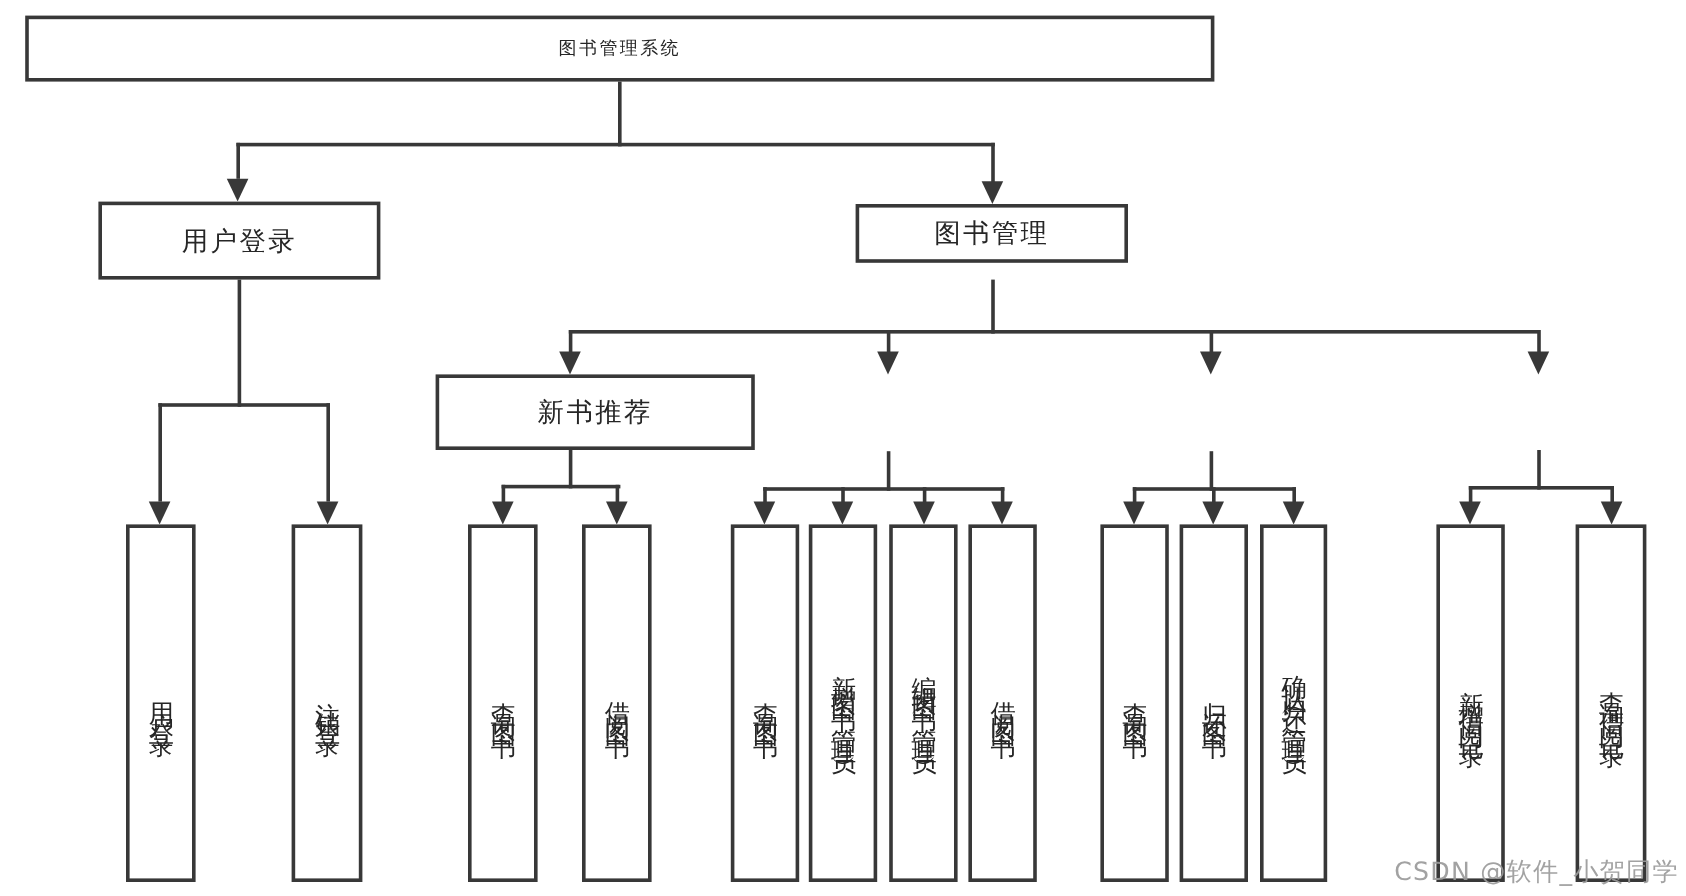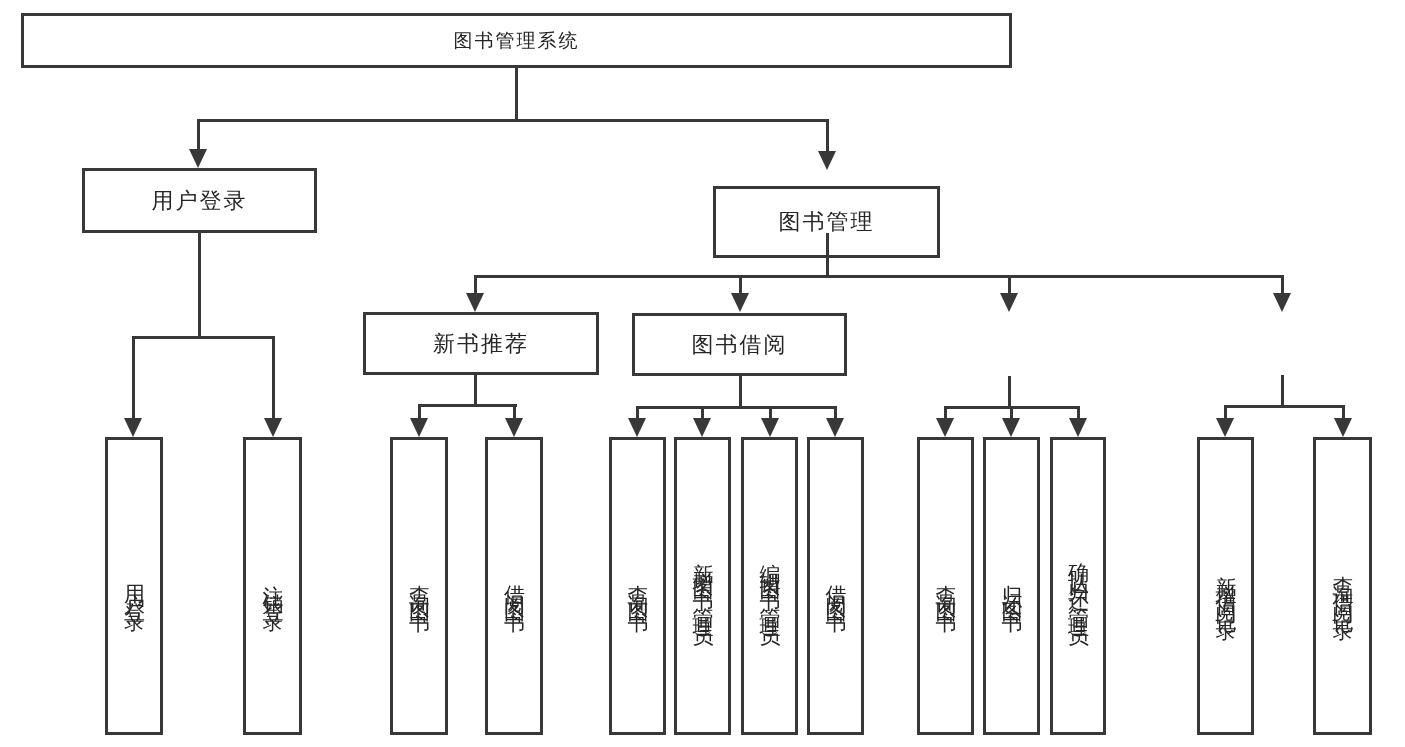--- a/index.html
+++ b/index.html
@@ -5,21 +5,21 @@
   html,body{margin:0;padding:0;background:#fff;}
   .canvas{
     position:relative;width:1405px;height:747px;background:#fff;
     font-family:"DejaVu Sans","Liberation Sans",sans-serif;overflow:hidden;
   }
   .box{
     position:absolute;box-sizing:border-box;background:#fff;
     border:3px solid #383838;display:flex;align-items:center;justify-content:center;
     color:#262626;font-size:22px;letter-spacing:2px;white-space:nowrap;
   }
-  .box.root{font-size:19px;justify-content:center;}
+  .box.root{font-size:15px;justify-content:center;}
   .vbox{
     position:absolute;box-sizing:border-box;background:#fff;
     border:3px solid #383838;display:flex;align-items:center;justify-content:center;
     color:#262626;font-size:21px;
   }
   .vbox span{
     writing-mode:vertical-rl;text-orientation:mixed;letter-spacing:9px;line-height:1;
   }
   .h,.v{position:absolute;background:#383838;}
   .h{height:3px;}
@@ -46,21 +46,21 @@
   <div class="v" style="left:515px;top:68px;height:54px"></div>
   <div class="h" style="left:197px;top:119px;width:632px"></div>
   <div class="v" style="left:197px;top:119px;height:30px"></div>
   <div class="a" style="left:189px;top:149px"></div>
   <div class="v" style="left:826px;top:119px;height:33px"></div>
   <div class="a" style="left:818px;top:151px"></div>
 
   <div class="box" style="left:82px;top:168px;width:235px;height:65px">
     <span>用户登录</span>
   </div>
-  <div class="box" style="left:713px;top:186px;width:227px;height:72px">
+  <div class="box" style="left:713px;top:170px;width:227px;height:49px">
     <span>图书管理</span>
   </div>
 
   <div class="v" style="left:198px;top:233px;height:106px"></div>
   <div class="h" style="left:132px;top:336px;width:143px"></div>
   <div class="v" style="left:132px;top:336px;height:82px"></div>
   <div class="a" style="left:124px;top:418px"></div>
   <div class="v" style="left:272px;top:336px;height:82px"></div>
   <div class="a" style="left:264px;top:418px"></div>
 
@@ -68,25 +68,22 @@
   <div class="h" style="left:474px;top:275px;width:809px"></div>
   <div class="v" style="left:474px;top:275px;height:19px"></div>
   <div class="a" style="left:466px;top:293px"></div>
   <div class="v" style="left:739px;top:275px;height:19px"></div>
   <div class="a" style="left:731px;top:293px"></div>
   <div class="v" style="left:1008px;top:275px;height:19px"></div>
   <div class="a" style="left:1000px;top:293px"></div>
   <div class="v" style="left:1281px;top:275px;height:19px"></div>
   <div class="a" style="left:1273px;top:293px"></div>
 
-  <div class="box" style="left:363px;top:312px;width:236px;height:63px">
+  <div class="box" style="left:363px;top:312px;width:266px;height:63px">
     <span>新书推荐</span>
-  </div>
-  <div class="box" style="left:632px;top:313px;width:215px;height:63px">
-    <span>图书借阅</span>
   </div>
 
   <div class="v" style="left:474px;top:375px;height:32px"></div>
   <div class="h" style="left:418px;top:404px;width:99px"></div>
   <div class="v" style="left:418px;top:404px;height:15px"></div>
   <div class="a" style="left:410px;top:418px"></div>
   <div class="v" style="left:513px;top:404px;height:15px"></div>
   <div class="a" style="left:505px;top:418px"></div>
 
   <div class="v" style="left:739px;top:376px;height:33px"></div>
@@ -153,14 +150,15 @@
     <span>确认归还（管理员）</span>
   </div>
 
   <div class="vbox" style="left:1197px;top:437px;width:57px;height:298px">
     <span>新增借阅记录</span>
   </div>
   <div class="vbox" style="left:1313px;top:437px;width:59px;height:298px">
     <span>查询借阅记录</span>
   </div>
 
+  <div class="watermark">CSDN @软件_小贺同学</div>
 
 </div>
 
 </body></html>

